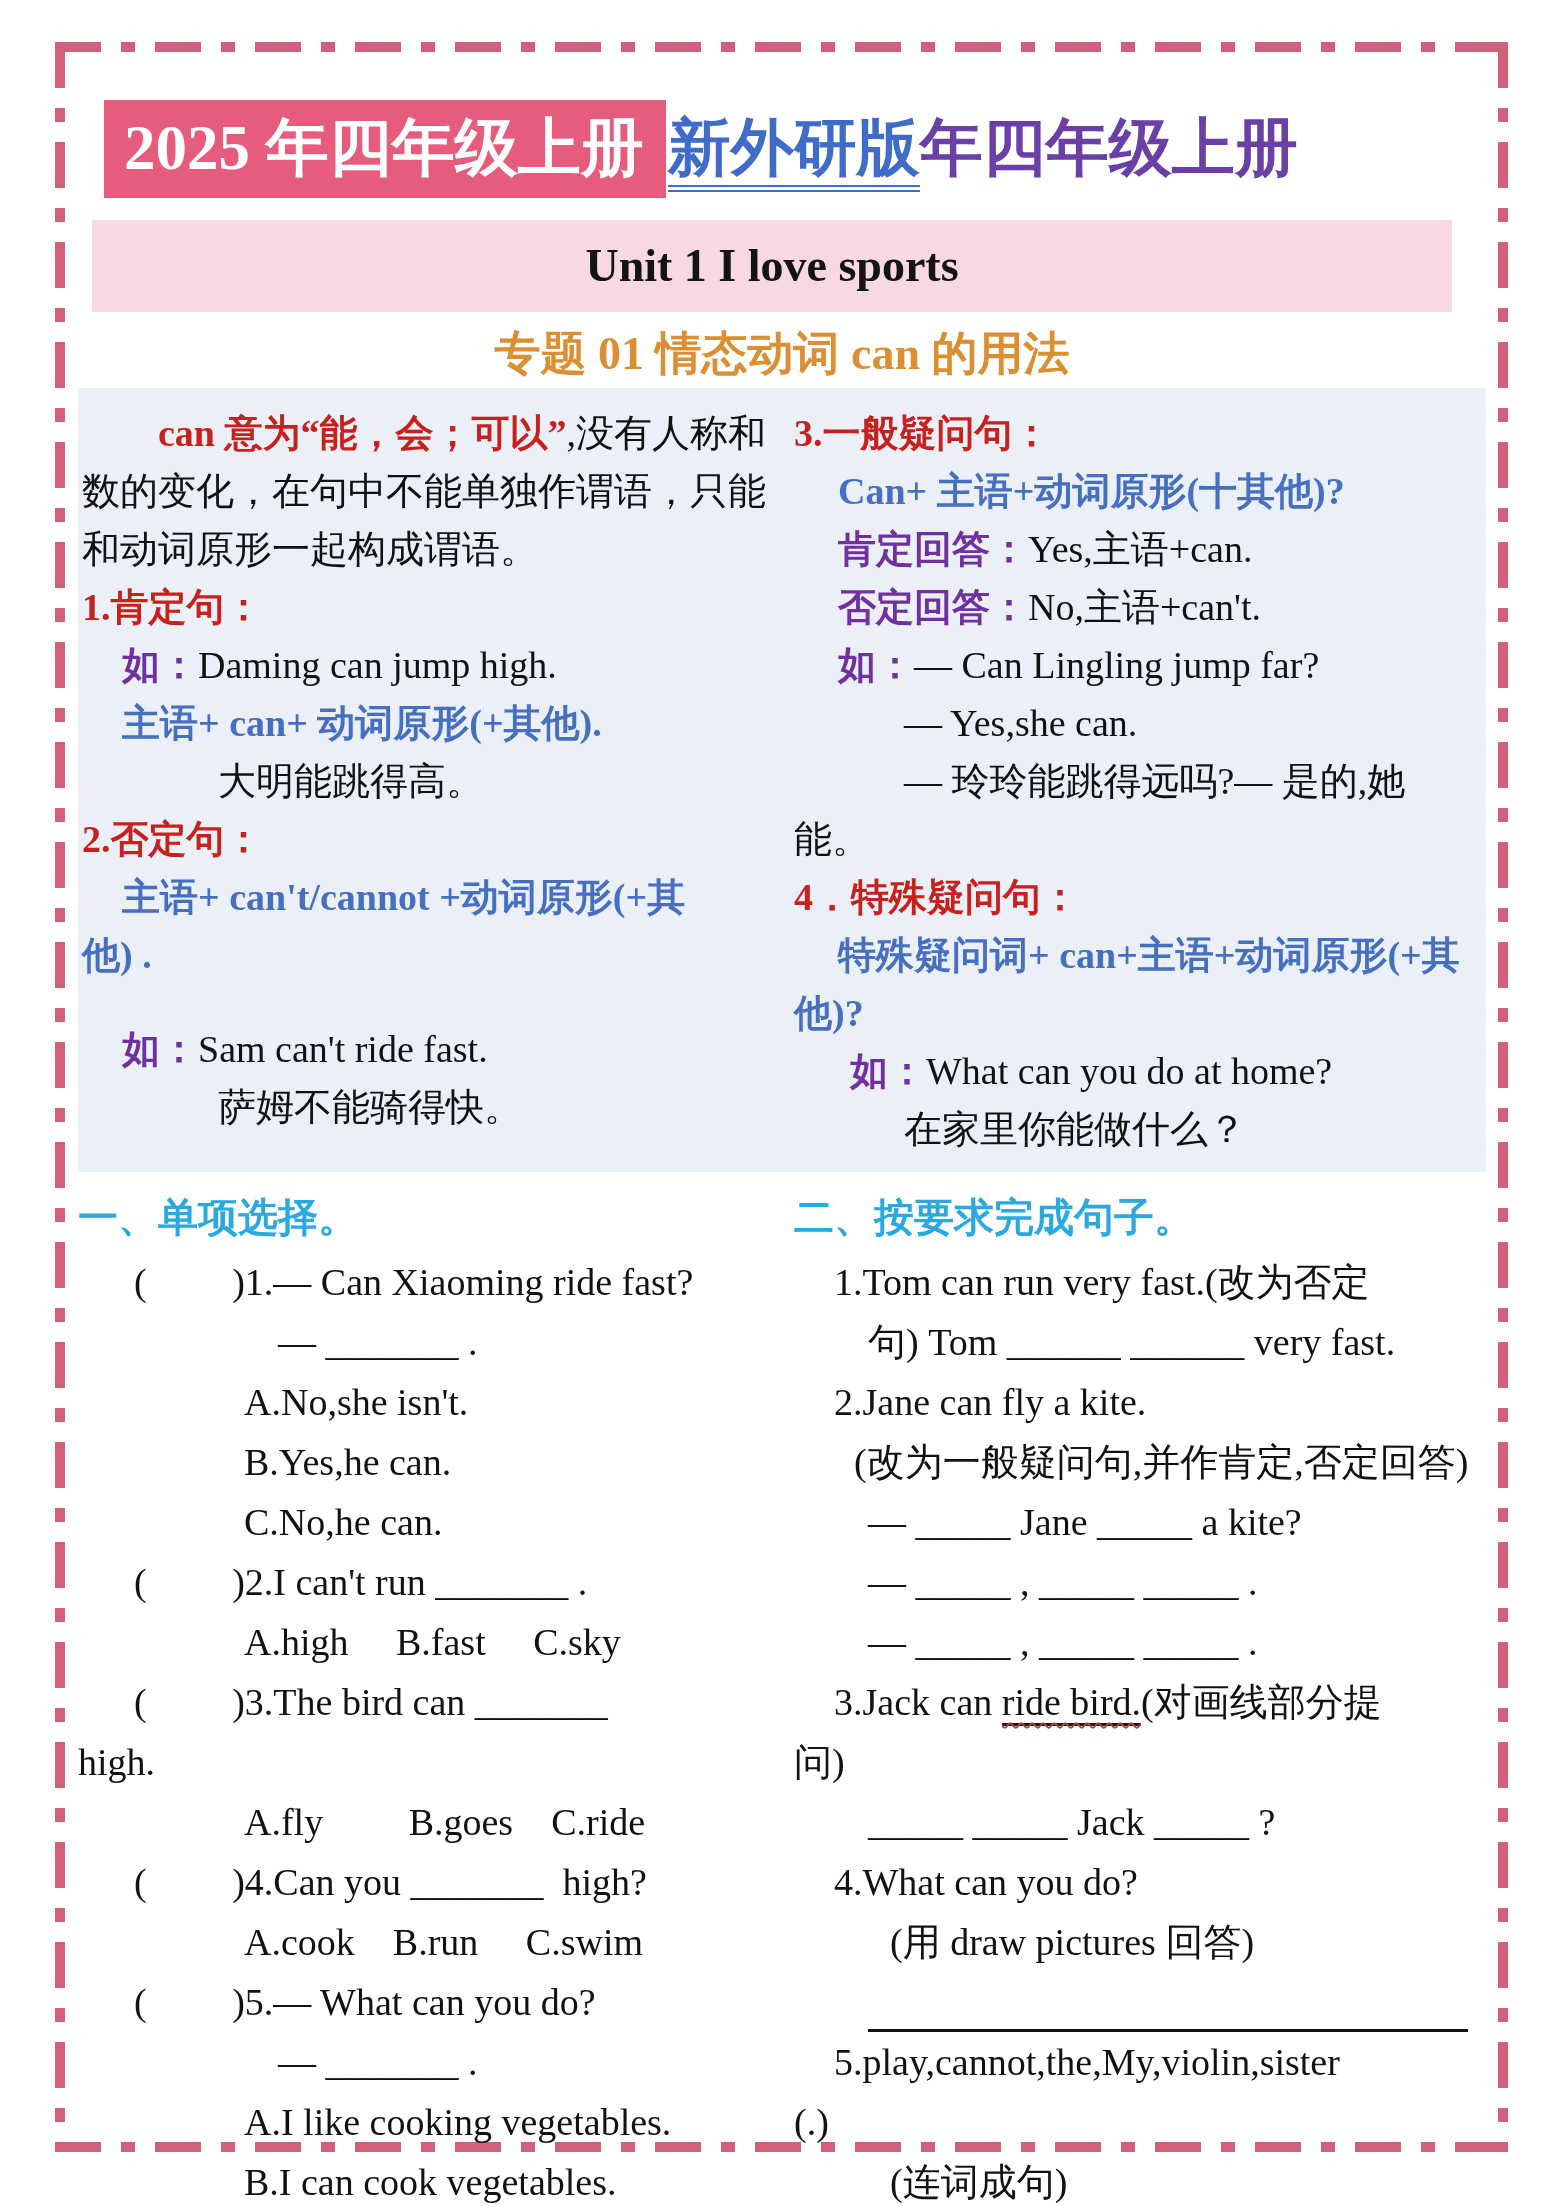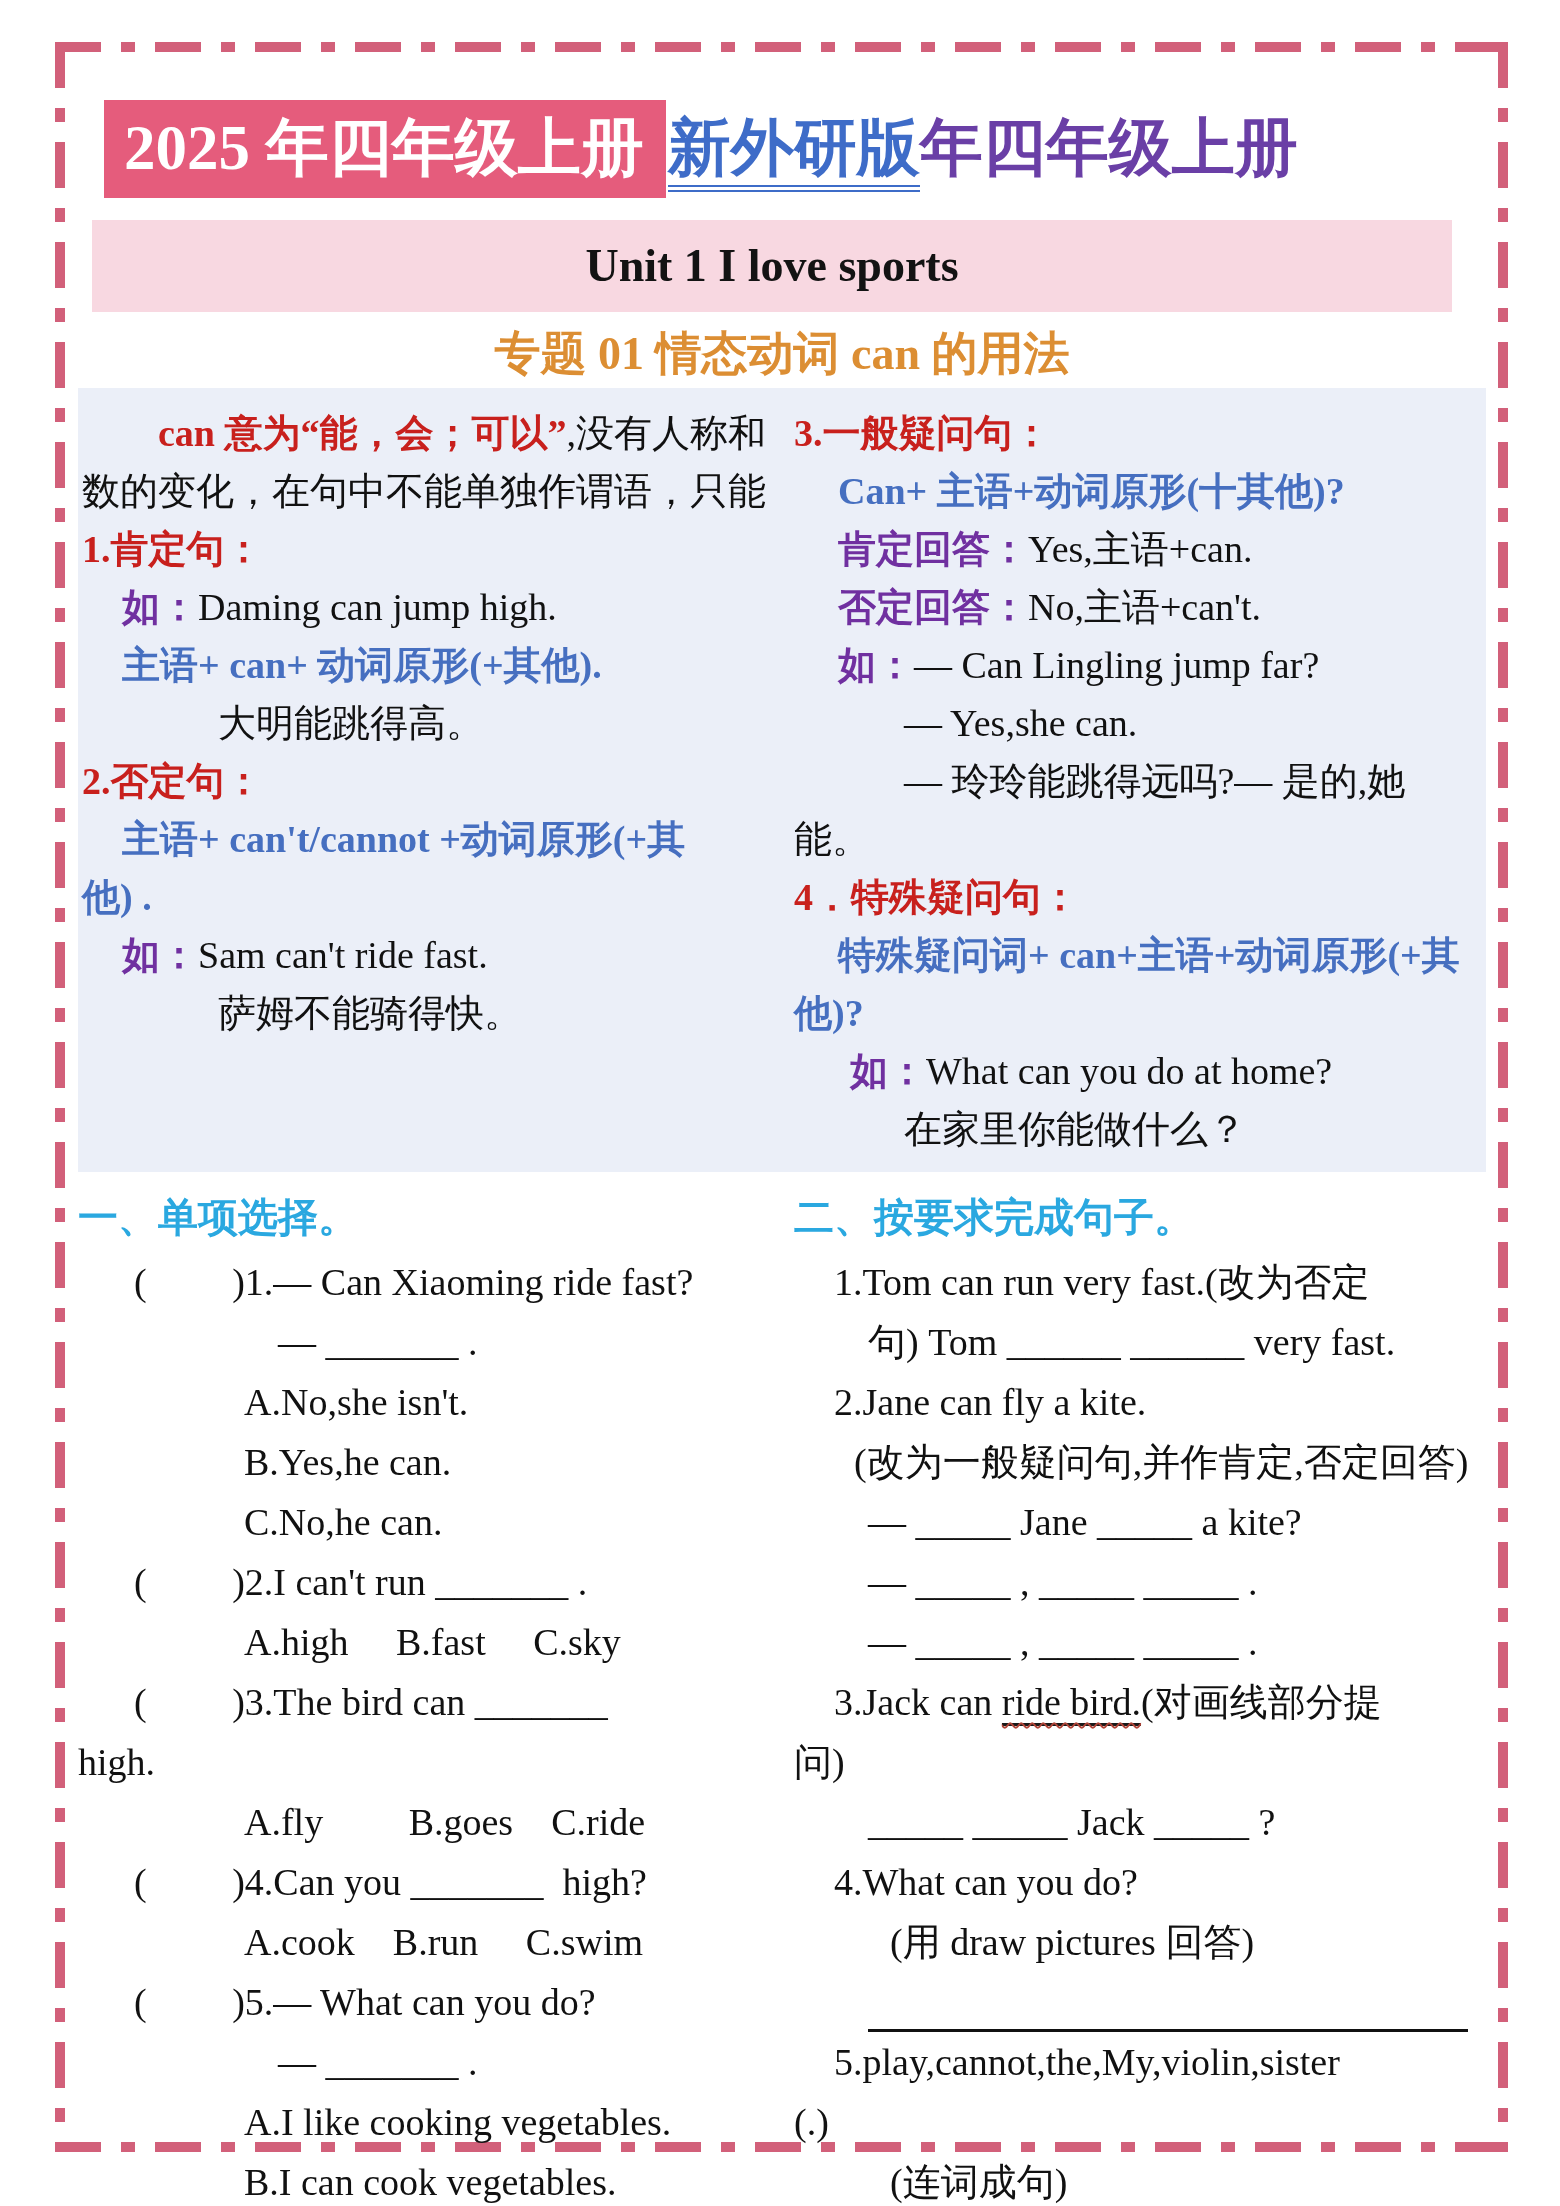--- a/index.html
+++ b/index.html
@@ -68,28 +68,29 @@
   </div>
 
   <div class="unit-banner">Unit 1 I love sports</div>
 
   <div class="topic-heading">专题 01 情态动词 can 的用法</div>
 
   <div class="panel">
     <div class="col col-l">
         <div class="t-line" style="padding-left: 76px;"><span class="seg-r">can 意为“能，会；可以”</span><span class="seg-k">,没有人称和</span></div>
         <div class="t-line"><span class="seg-k">数的变化，在句中不能单独作谓语，只能</span></div>
+        <div class="t-line"><span class="seg-k">和动词原形一起构成谓语。</span></div>
         <div class="t-line"><span class="seg-r">1.肯定句：</span></div>
         <div class="t-line" style="padding-left: 40px;"><span class="seg-p">如：</span><span class="seg-k">Daming can jump high.</span></div>
         <div class="t-line" style="padding-left: 40px;"><span class="seg-b">主语+ can+ 动词原形(+其他).</span></div>
         <div class="t-line" style="padding-left: 136px;"><span class="seg-k">大明能跳得高。</span></div>
         <div class="t-line"><span class="seg-r">2.否定句：</span></div>
         <div class="t-line" style="padding-left: 40px;"><span class="seg-b">主语+ can't/cannot +动词原形(+其</span></div>
         <div class="t-line"><span class="seg-b">他) .</span></div>
-        <div class="t-line" style="padding-left: 40px;"><span class="seg-p">如：</span><span class="seg-k">Sam can't ride fast.</span></div>
+        <div class="t-line" style="padding-left: 40px; margin-top: 36px;"><span class="seg-p">如：</span><span class="seg-k">Sam can't ride fast.</span></div>
         <div class="t-line" style="padding-left: 136px;"><span class="seg-k">萨姆不能骑得快。</span></div>
       </div>
     <div class="col col-r">
         <div class="t-line"><span class="seg-r">3.一般疑问句：</span></div>
         <div class="t-line" style="padding-left: 44px;"><span class="seg-b">Can+ 主语+动词原形(十其他)?</span></div>
         <div class="t-line" style="padding-left: 44px;"><span class="seg-p">肯定回答：</span><span class="seg-k">Yes,主语+can.</span></div>
         <div class="t-line" style="padding-left: 44px;"><span class="seg-p">否定回答：</span><span class="seg-k">No,主语+can't.</span></div>
         <div class="t-line" style="padding-left: 44px;"><span class="seg-p">如：</span><span class="seg-k">— Can Lingling jump far?</span></div>
         <div class="t-line" style="padding-left: 110px;"><span class="seg-k">— Yes,she can.</span></div>
         <div class="t-line" style="padding-left: 110px;"><span class="seg-k">— 玲玲能跳得远吗?— 是的,她</span></div>

